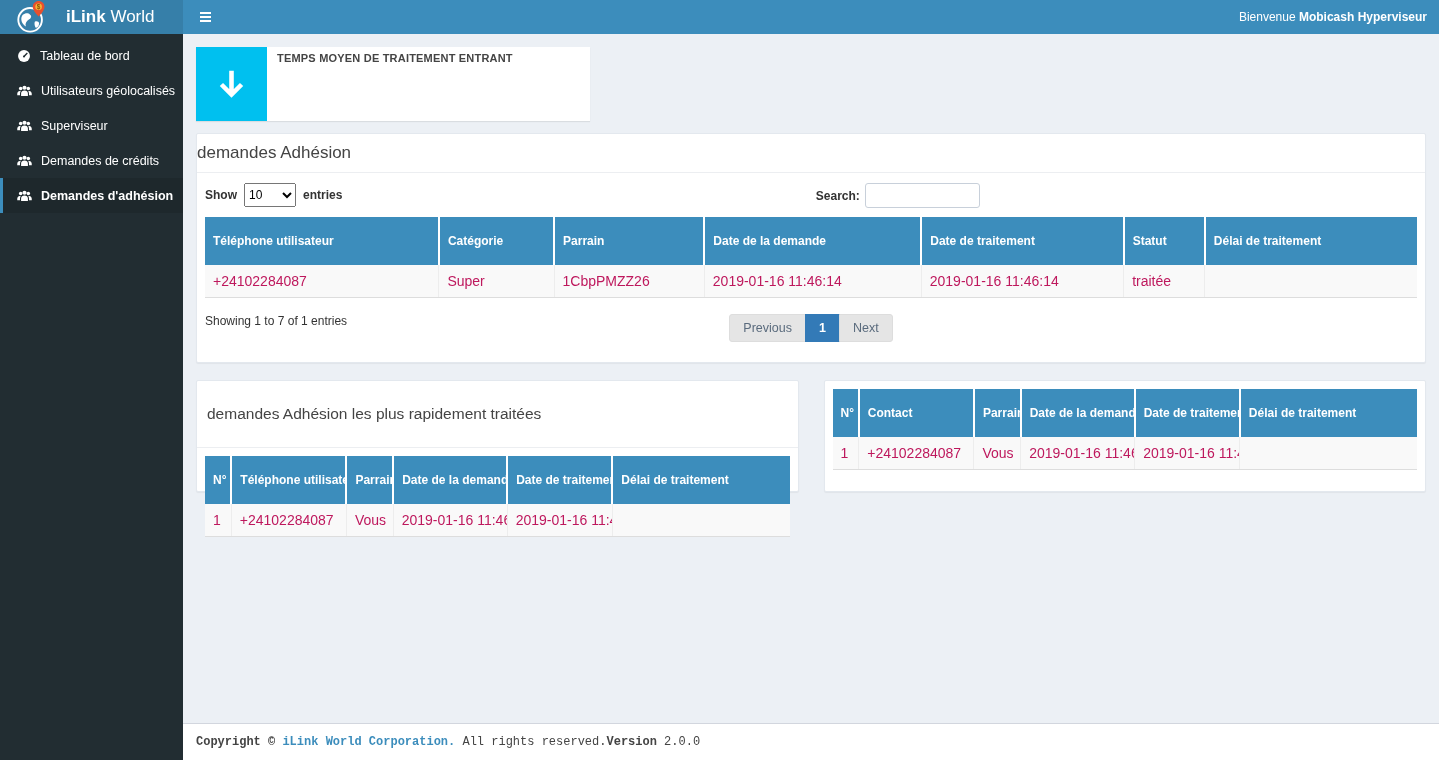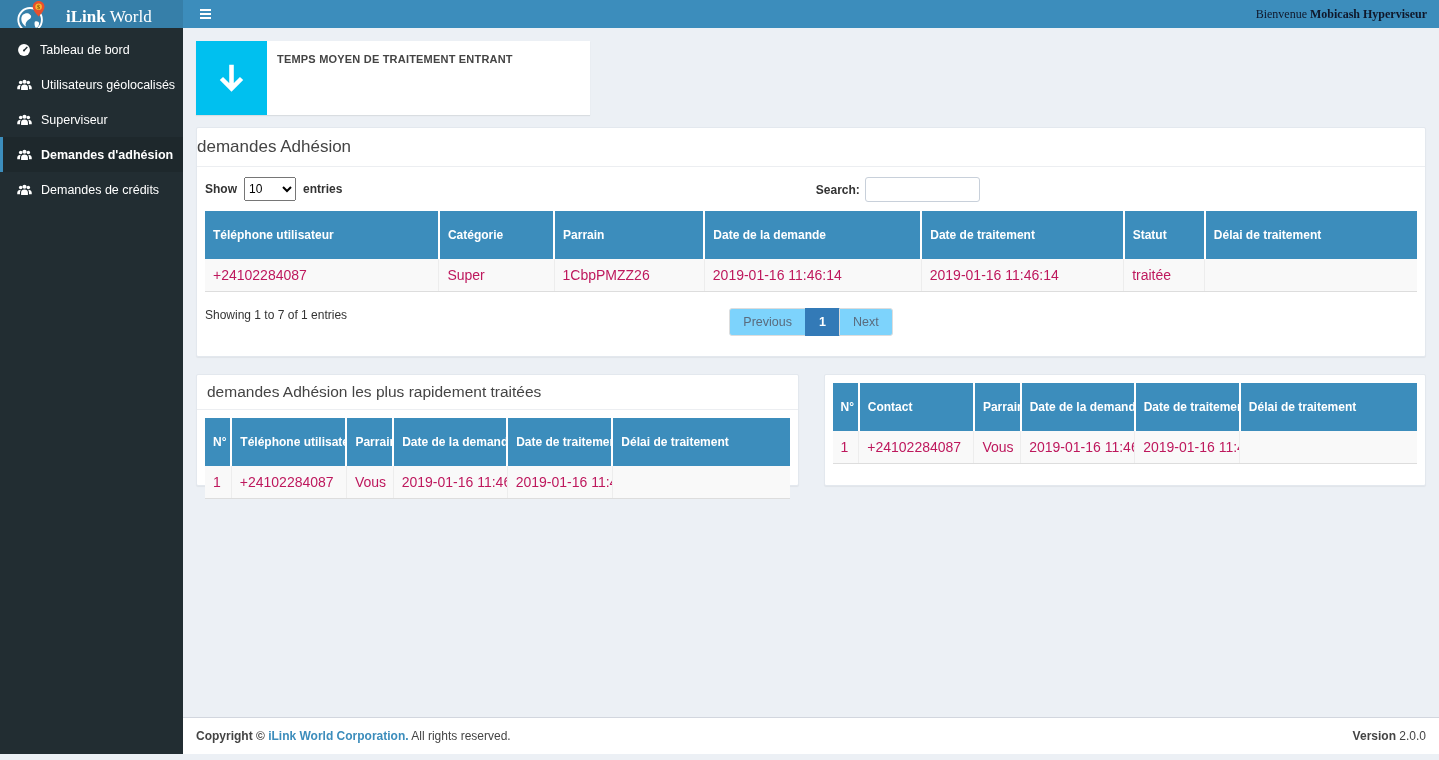--- a/index.html
+++ b/index.html
@@ -4,35 +4,35 @@
 <style>
   * { box-sizing: border-box; }
   html, body { margin: 0; padding: 0; }
   body {
     width: 1439px; height: 760px; overflow: hidden;
     font-family: "Liberation Sans", "DejaVu Sans", sans-serif;
     font-size: 12px; color: #333; background: #ecf0f5;
   }
 
   
-  .topbar { display: flex; height: 28px; font-family: Liberation Serif, serif; }
+  .topbar { display: flex; height: 34px; }
   .logo {
     width: 183px; height: 34px; background: #367fa9;
     display: flex; align-items: center; padding-left: 12px; cursor: pointer;
   }
   .logo svg { flex: 0 0 auto; }
   .brand { color: #fff; font-size: 17px; margin-left: 14px; white-space: nowrap; }
   .brand b { font-weight: bold; }
   .navbar { flex: 1; background: #3c8dbc; display: flex; align-items: center; }
   .hamburger {
     width: 44px; height: 34px; display: flex; flex-direction: column;
     justify-content: center; align-items: center; gap: 2px; cursor: pointer;
   }
   .hamburger span { display: block; width: 11px; height: 2px; background: #fff; }
-  .welcome { margin-left: auto; color: #0f172a; font-size: 12px; padding-right: 12px; }
+  .welcome { margin-left: auto; color: #ffffff; font-size: 12px; padding-right: 12px; }
   .welcome b { font-weight: bold; }
 
   
   .layout { display: flex; height: 726px; }
   .sidebar { width: 183px; background: #222d32; flex: 0 0 183px; padding-top: 4px; }
   .side-item {
     height: 35px; display: flex; align-items: center; gap: 9px;
     padding-left: 14px; color: #ffffff; cursor: pointer;
     border-left: 3px solid transparent; font-size: 12.5px; white-space: nowrap;
   }
@@ -46,33 +46,33 @@
 
   
   .infobox {
     width: 394px; height: 74px; background: #fff; display: flex;
     box-shadow: 0 1px 1px rgba(0,0,0,0.08); margin-bottom: 12px;
   }
   .infobox-icon {
     width: 71px; background: #00c0ef; display: flex;
     align-items: center; justify-content: center; color: #fff;
   }
-  .infobox-body { flex: 1; padding: 12px 10px; }
+  .infobox-body { flex: 1; padding: 5px 10px; }
   .infobox-title { font-size: 11px; font-weight: bold; color: #444; letter-spacing: 0.2px; }
 
   
   .panel {
     background: #fff; border: 1px solid #e3e8ee; border-radius: 2px;
     box-shadow: 0 1px 1px rgba(0,0,0,0.05);
   }
   .panel-title {
     padding: 9px 0; font-size: 17px; color: #444;
     border-bottom: 1px solid #eceef1;
   }
-  .panel-sm .panel-title { font-size: 15.5px; padding: 8px 10px; }
+  .panel-sm .panel-title { font-size: 15.5px; padding: 24px 10px; }
   .panel-body { padding: 8px; }
 
   .main-panel { margin-bottom: 17px; }
 
   
   .dt-controls { position: relative; height: 32px; margin-bottom: 4px; }
   .dt-length { position: absolute; left: 0; top: 2px; display: flex; align-items: center; gap: 7px; font-weight: bold; color: #333; }
   .dt-length select { width: 52px; height: 24px; font-size: 12px; font-family: inherit; }
   .dt-filter { position: absolute; left: 50.4%; top: 2px; display: flex; align-items: center; gap: 5px; font-weight: bold; color: #333; }
   .dt-filter input {
@@ -102,36 +102,36 @@
 
   .tbl-six th:nth-child(1){width:4.5%}  .tbl-six th:nth-child(2){width:19.7%}
   .tbl-six th:nth-child(3){width:8%}    .tbl-six th:nth-child(4){width:19.5%}
   .tbl-six th:nth-child(5){width:18%}   .tbl-six th:nth-child(6){width:30.3%}
 
   
   .dt-bottom { position: relative; padding: 12px 0 10px 0; min-height: 56px; }
   .dt-info { position: absolute; left: 0; top: 16px; color: #333; }
   .pagination { display: flex; justify-content: center; margin-top: 4px; }
   .page-btn {
-    padding: 6px 13px; border: 1px solid #ddd; background: #7dd3fc; color: #5a6b7d;
+    padding: 6px 13px; border: 1px solid #ddd; background: #e5e5e5; color: #5a6b7d;
     font-size: 12.5px; margin-left: -1px; cursor: pointer; user-select: none;
   }
   .page-btn.prev { border-radius: 3px 0 0 3px; margin-left: 0; }
   .page-btn.next { border-radius: 0 3px 3px 0; }
   .page-btn.active { background: #337ab7; border-color: #337ab7; color: #fff; font-weight: bold; }
 
   
   .bottom-row { display: flex; gap: 25px; }
   .bottom-row .panel { flex: 1; min-width: 0; height: 112px; }
 
   
   .footer {
     height: 37px; background: #fff; border-top: 1px solid #d2d6de;
-    display: flex; align-items: center; justify-content: space-between;
-    padding: 8px 13px; font-size: 12px; color: #444;
+    display: flex; align-items: center; 
+    padding: 8px 13px; font-size: 12px; color: #444; font-family: Liberation Mono, monospace;
   }
   .footer .left b { font-weight: bold; }
   .footer a { color: #3c8dbc; font-weight: bold; text-decoration: none; cursor: pointer; }
   .footer .right b { font-weight: bold; }
 </style>
 </head>
 <body>
 
 <div class="topbar">
   <div class="logo">
@@ -183,41 +183,41 @@
       <svg width="15" height="12" viewBox="0 0 18 14" fill="currentColor">
         <circle cx="4.4" cy="4" r="2.1"></circle>
           <circle cx="13.6" cy="4" r="2.1"></circle>
           <circle cx="9" cy="3.1" r="2.5"></circle>
         <path d="M9 6.4c-2.4 0-4.1 1.5-4.1 3.5V13h8.2V9.9c0-2-1.7-3.5-4.1-3.5z"></path>
         <path d="M3.2 7.1C1.4 7.4.3 8.6.3 10.2V12h3.3v-2c0-1 .4-2 1-2.7z"></path>
         <path d="M14.8 7.1c1.8.3 2.9 1.5 2.9 3.1V12h-3.3v-2c0-1-.4-2-1-2.7z"></path>
       </svg>
       <span>Superviseur</span>
     </div>
+    <div class="side-item">
+      <svg width="15" height="12" viewBox="0 0 18 14" fill="currentColor">
+        <circle cx="4.4" cy="4" r="2.1"></circle>
+          <circle cx="13.6" cy="4" r="2.1"></circle>
+          <circle cx="9" cy="3.1" r="2.5"></circle>
+        <path d="M9 6.4c-2.4 0-4.1 1.5-4.1 3.5V13h8.2V9.9c0-2-1.7-3.5-4.1-3.5z"></path>
+        <path d="M3.2 7.1C1.4 7.4.3 8.6.3 10.2V12h3.3v-2c0-1 .4-2 1-2.7z"></path>
+        <path d="M14.8 7.1c1.8.3 2.9 1.5 2.9 3.1V12h-3.3v-2c0-1-.4-2-1-2.7z"></path>
+      </svg>
+      <span>Demandes de crédits</span>
+    </div>
     <div class="side-item active">
       <svg width="15" height="12" viewBox="0 0 18 14" fill="currentColor">
         <circle cx="4.4" cy="4" r="2.1"></circle>
           <circle cx="13.6" cy="4" r="2.1"></circle>
           <circle cx="9" cy="3.1" r="2.5"></circle>
         <path d="M9 6.4c-2.4 0-4.1 1.5-4.1 3.5V13h8.2V9.9c0-2-1.7-3.5-4.1-3.5z"></path>
         <path d="M3.2 7.1C1.4 7.4.3 8.6.3 10.2V12h3.3v-2c0-1 .4-2 1-2.7z"></path>
         <path d="M14.8 7.1c1.8.3 2.9 1.5 2.9 3.1V12h-3.3v-2c0-1-.4-2-1-2.7z"></path>
       </svg>
       <span>Demandes d'adhésion</span>
-    </div>
-    <div class="side-item">
-      <svg width="15" height="12" viewBox="0 0 18 14" fill="currentColor">
-        <circle cx="4.4" cy="4" r="2.1"></circle>
-          <circle cx="13.6" cy="4" r="2.1"></circle>
-          <circle cx="9" cy="3.1" r="2.5"></circle>
-        <path d="M9 6.4c-2.4 0-4.1 1.5-4.1 3.5V13h8.2V9.9c0-2-1.7-3.5-4.1-3.5z"></path>
-        <path d="M3.2 7.1C1.4 7.4.3 8.6.3 10.2V12h3.3v-2c0-1 .4-2 1-2.7z"></path>
-        <path d="M14.8 7.1c1.8.3 2.9 1.5 2.9 3.1V12h-3.3v-2c0-1-.4-2-1-2.7z"></path>
-      </svg>
-      <span>Demandes de crédits</span>
     </div>
   </aside>
 
   <div class="main">
     <div class="content">
 
       <div class="infobox">
         <div class="infobox-icon">
           <svg width="33" height="33" viewBox="0 0 36 36">
             <path d="M18 3v25M7 18l11 11 11-11" stroke="#fff" stroke-width="5" fill="none"></path>

